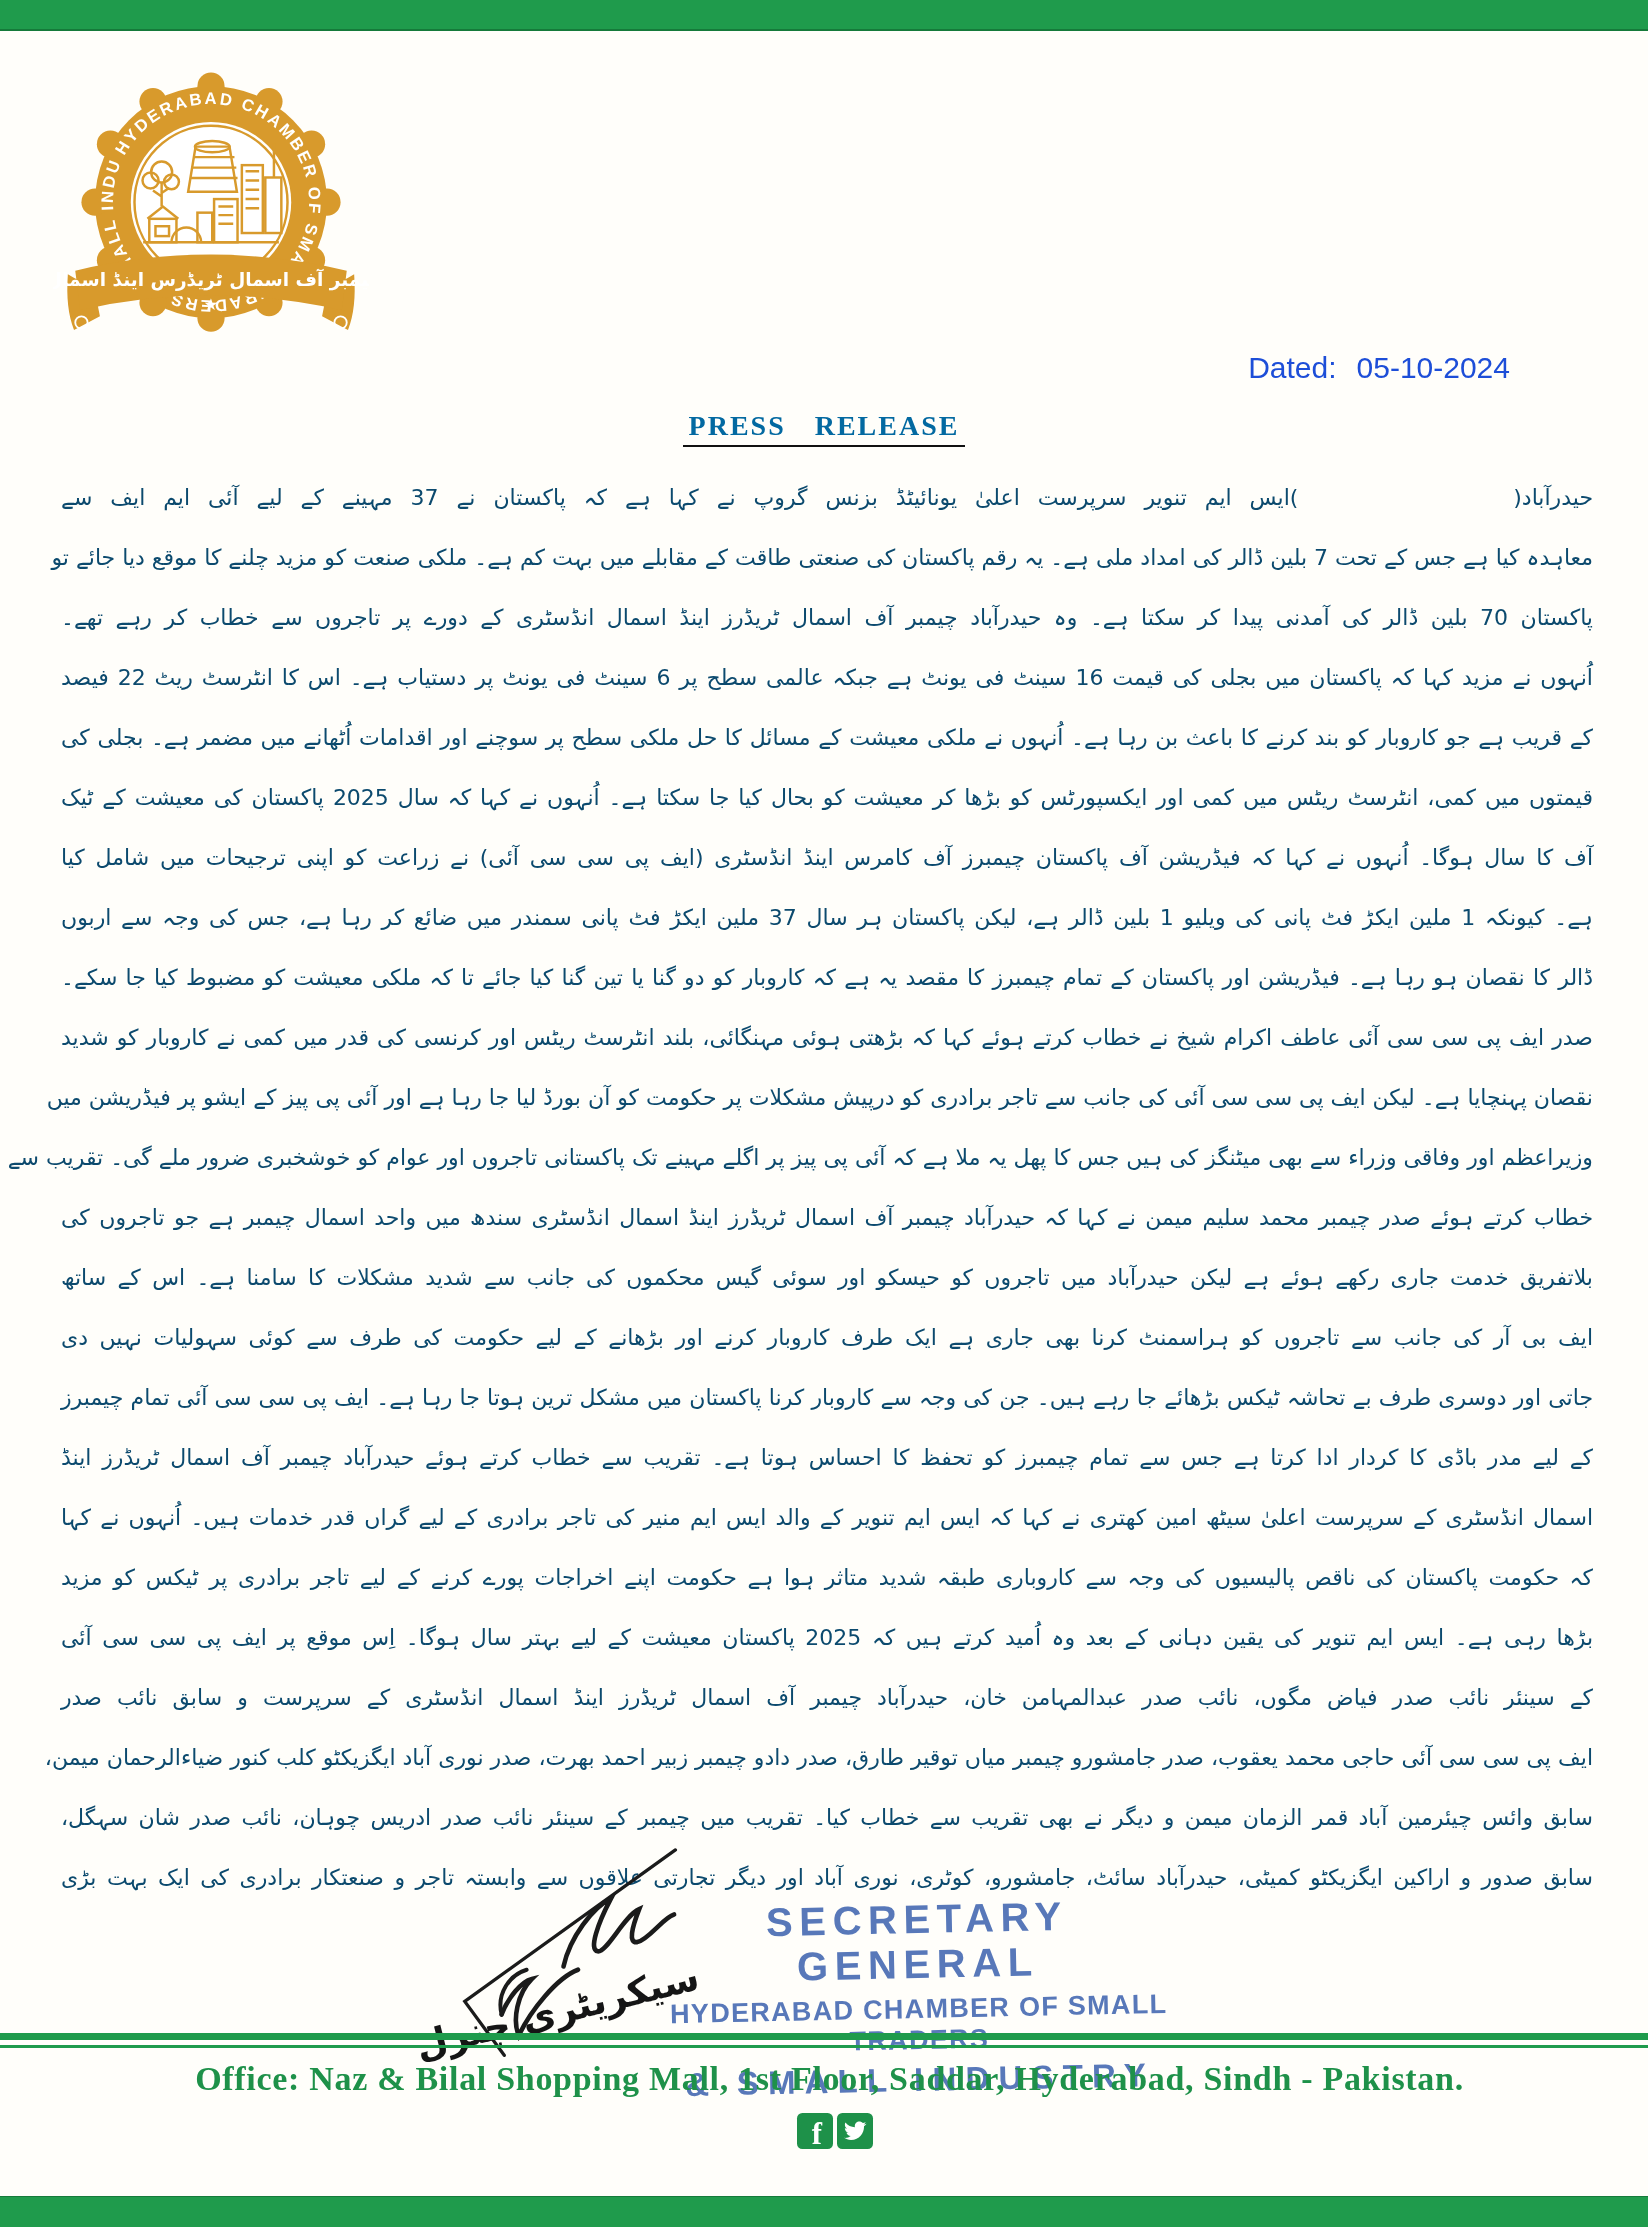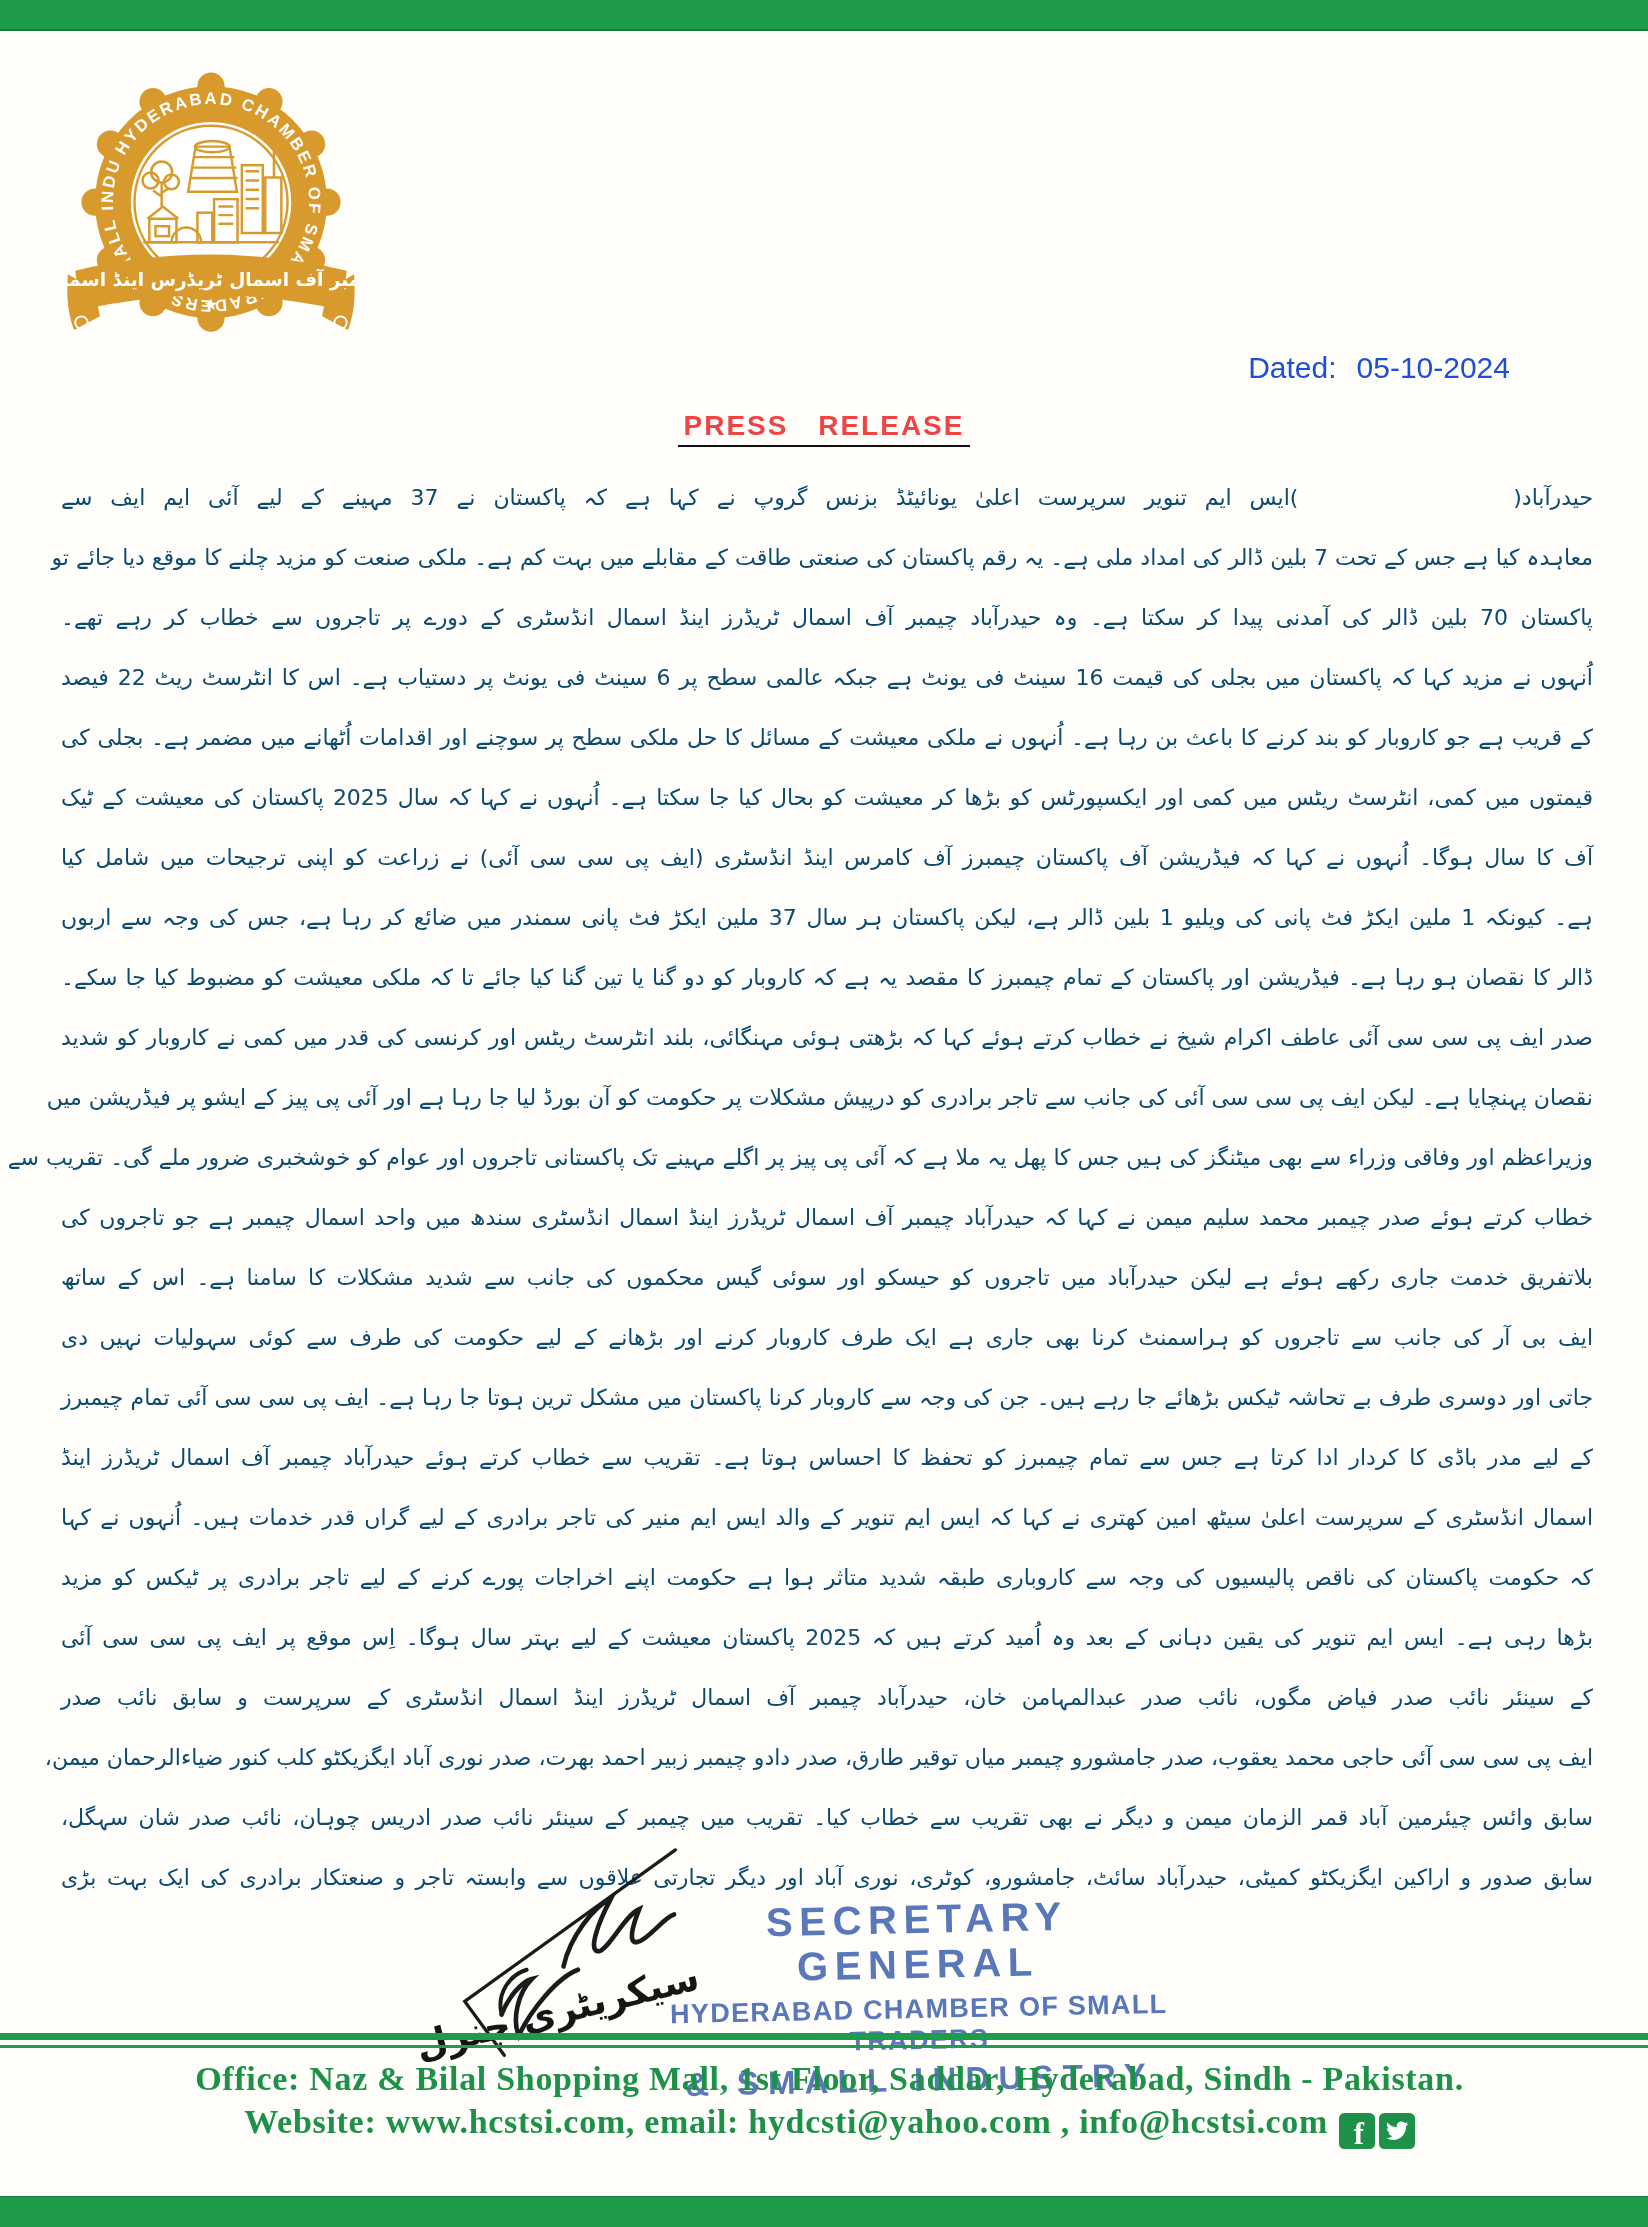--- a/index.html
+++ b/index.html
@@ -21,22 +21,22 @@
   .title-1{font-size:69px;font-weight:bold;letter-spacing:1.3px;line-height:1.05;transform:scaleY(1.08);}
   .title-2{font-size:49px;font-weight:bold;letter-spacing:0.7px;margin-top:12px;transform:scaleY(1.08);}
   .dated{position:absolute;right:138px;top:351px;font-family:"Liberation Sans",sans-serif;font-size:30px;color:#1d4ed8;}
   .dated .sp{display:inline-block;width:20px;}
 
   .press-release{
     position:absolute;left:0;right:0;top:410px;text-align:center;
   }
   .press-release span{
     display:inline-block;
-    font-family:Liberation Sans, sans-serif;
-    font-weight:bold;font-size:28px;color:#ef4444;
+    font-family:Liberation Serif, serif;
+    font-weight:bold;font-size:28px;color:#0369a1;
     letter-spacing:2px;word-spacing:20px;
     border-bottom:2.6px solid #111;padding:0 5.3px 2.6px 5.3px;
   }
 
   
   .urdu-body{
     position:absolute;left:61px;right:55px;top:468px;
     direction:rtl;
     font-family:"DejaVu Sans",sans-serif;
     font-size:22px;color:#0c4a6e;
@@ -203,21 +203,21 @@
     <div class="stamp-2">HYDERABAD CHAMBER OF SMALL TRADERS</div>
     <div class="stamp-3">&amp; SMALL INDUSTRY</div>
   </div>
 
   <div class="rule-thick"></div>
   <div class="rule-thin"></div>
 
   <div class="footer">
     <div class="f-line">Office: Naz &amp; Bilal Shopping Mall, 1st Floor, Saddar, Hyderabad, Sindh - Pakistan.</div>
     <div class="f-line">
-      <span>Website: www.hcstsi.com, email: hydcsti@yahoo.com , info@hcstsi.com</span><span class="f-icons"><span class="f-icon"><svg viewBox="0 0 54 54" width="36" height="36" style="font-size:52px">
+      <span class="f-icons"><span class="f-icon"><svg viewBox="0 0 54 54" width="36" height="36" style="font-size:52px">
               <text x="30" y="46" text-anchor="middle" font-family="Liberation Serif, serif" font-size="46" font-weight="bold" fill="#ffffff">f</text>
             </svg></span><span class="f-icon"><svg viewBox="0 0 54 54" width="36" height="36">
               <path fill="#ffffff" d="M44 16 c-1.3.6-2.6 1-4 1.2 1.4-.9 2.5-2.2 3-3.8-1.3.8-2.8 1.4-4.4 1.7 -1.3-1.4-3.1-2.2-5-2.2-3.8 0-6.9 3.1-6.9 6.9 0 .5.1 1.1.2 1.6 -5.7-.3-10.8-3-14.2-7.2 -.6 1-.9 2.2-.9 3.5 0 2.4 1.2 4.5 3.1 5.7 -1.1 0-2.2-.3-3.1-.8v.1 c0 3.3 2.4 6.1 5.5 6.8 -.6.2-1.2.2-1.8.2-.4 0-.9 0-1.3-.1 .9 2.7 3.4 4.7 6.4 4.8 -2.4 1.9-5.3 3-8.5 3-.6 0-1.1 0-1.6-.1 3 1.9 6.6 3.1 10.5 3.1 12.6 0 19.5-10.4 19.5-19.5v-.9 c1.3-1 2.5-2.2 3.5-3.6z"></path>
             </svg></span></span>
     </div>
   </div>
 
   <div class="band-bottom"></div>
 
 </div>

